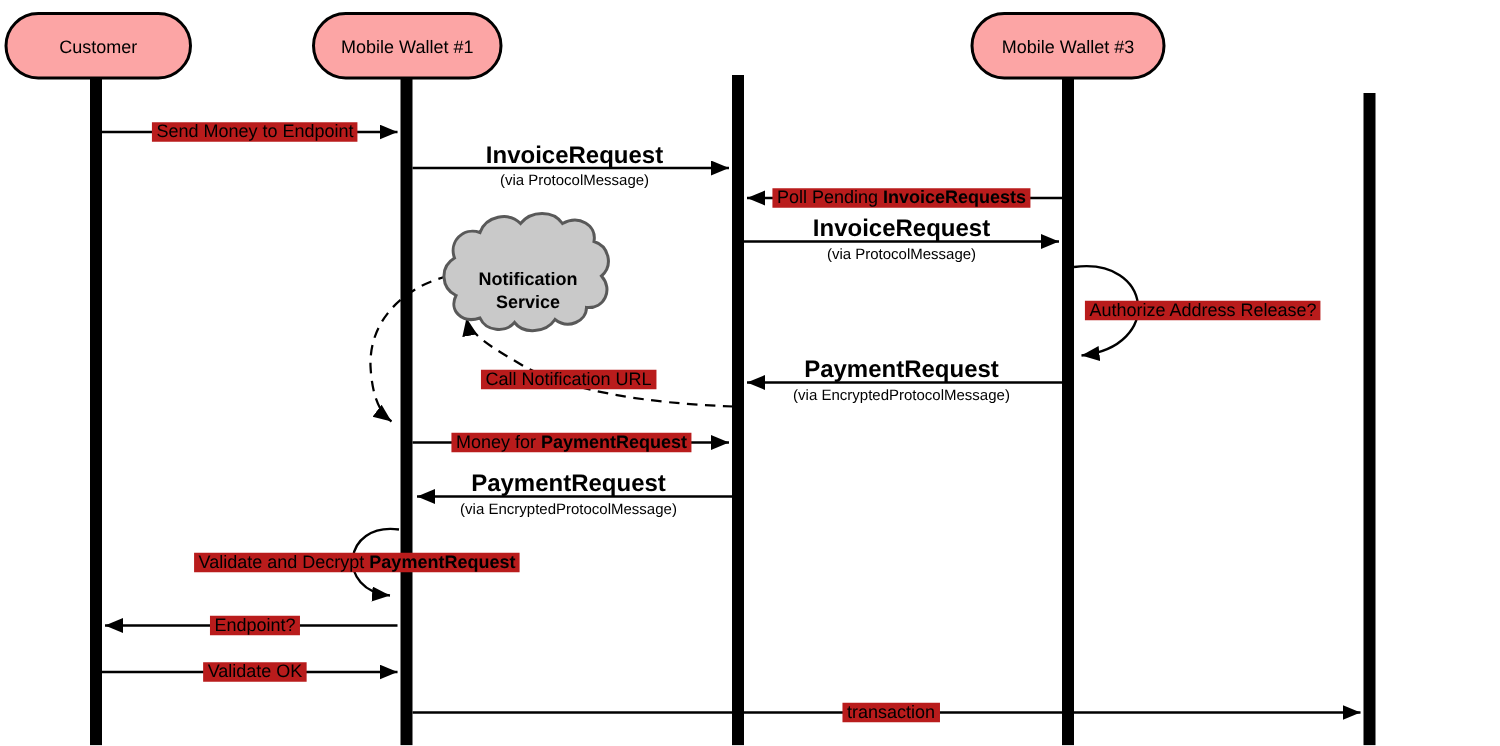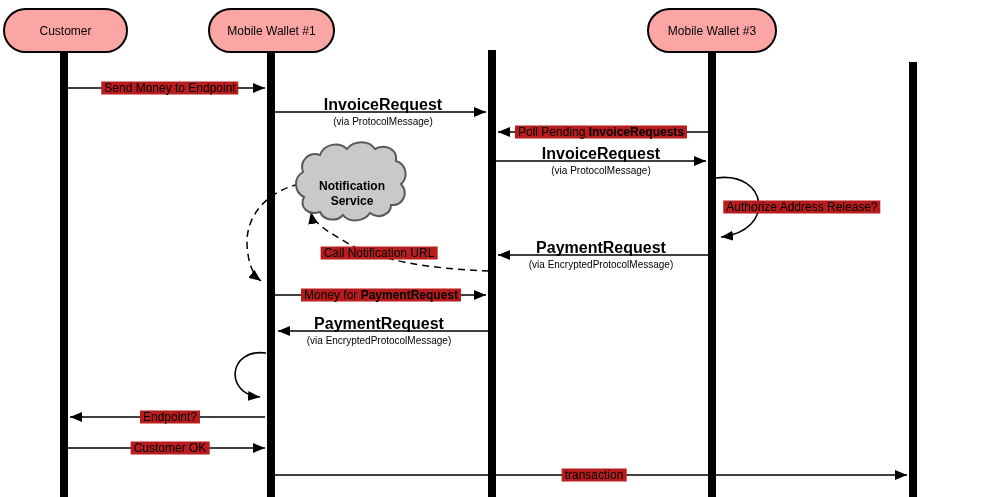--- a/index.html
+++ b/index.html
@@ -96,24 +96,25 @@
 
   <div class="msg-label on-line" style="left:379px; top:253px;"><span>Call Notification URL</span></div>
 
   <div class="msg-label on-line" style="left:381px; top:295px;"><span>Money for </span><span class="b">PaymentRequest</span></div>
 
   <div class="msg-label two-line" style="left:379px; top:331px;">
     <span class="title">PaymentRequest</span>
     <span class="sub">(via EncryptedProtocolMessage)</span>
   </div>
 
+  <div class="msg-label on-line" style="left:238px; top:375px;"><span>Validate and Decrypt </span><span class="b">PaymentRequest</span></div>
 
   <div class="msg-label on-line" style="left:170px; top:417px;"><span>Endpoint?</span></div>
 
-  <div class="msg-label on-line" style="left:170px; top:448px;"><span>Customer OK</span></div>
+  <div class="msg-label on-line" style="left:170px; top:448px;"><span>Validate OK</span></div>
 
   <div class="msg-label on-line" style="left:594px; top:475px;"><span>transaction</span></div>
 
   <div class="actor stadium" style="left:3px; top:8px; width:125px; height:45px;">
     <span>Customer</span>
   </div>
   <div class="actor stadium" style="left:208px; top:8px; width:127px; height:45px;">
     <span>Mobile Wallet #1</span>
   </div>
   <div class="actor stadium" style="left:647px; top:8px; width:130px; height:45px;">

